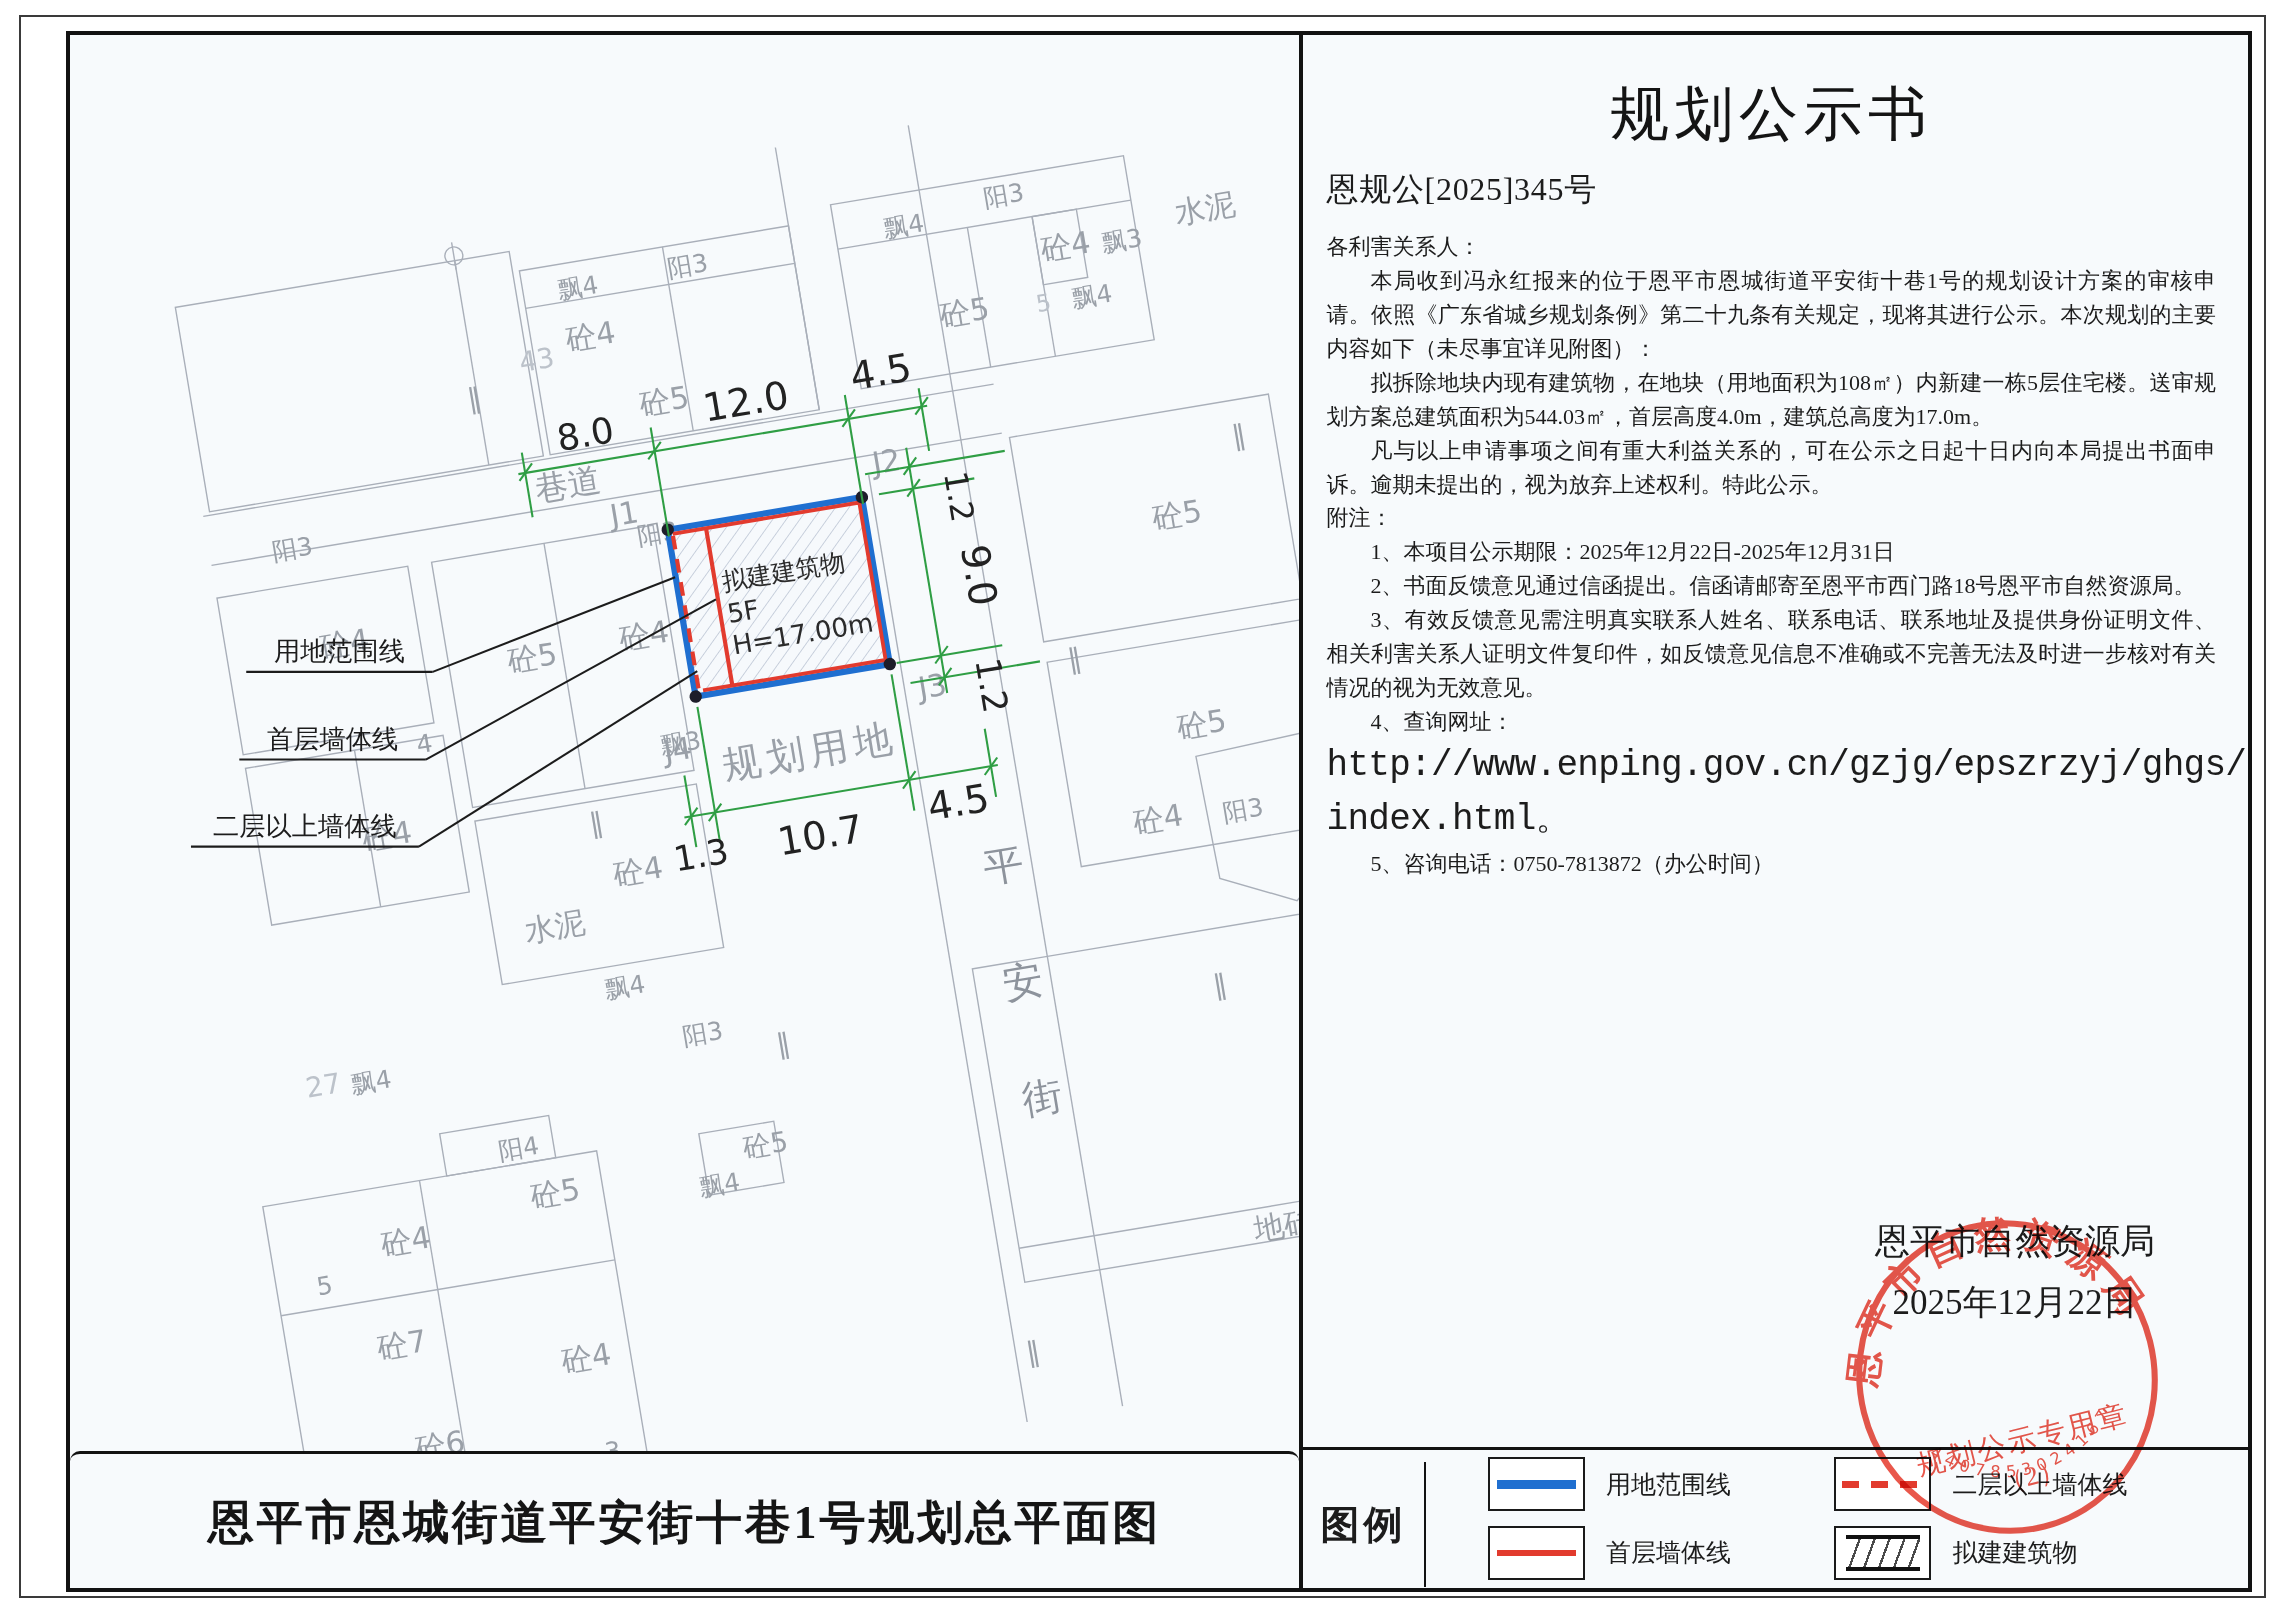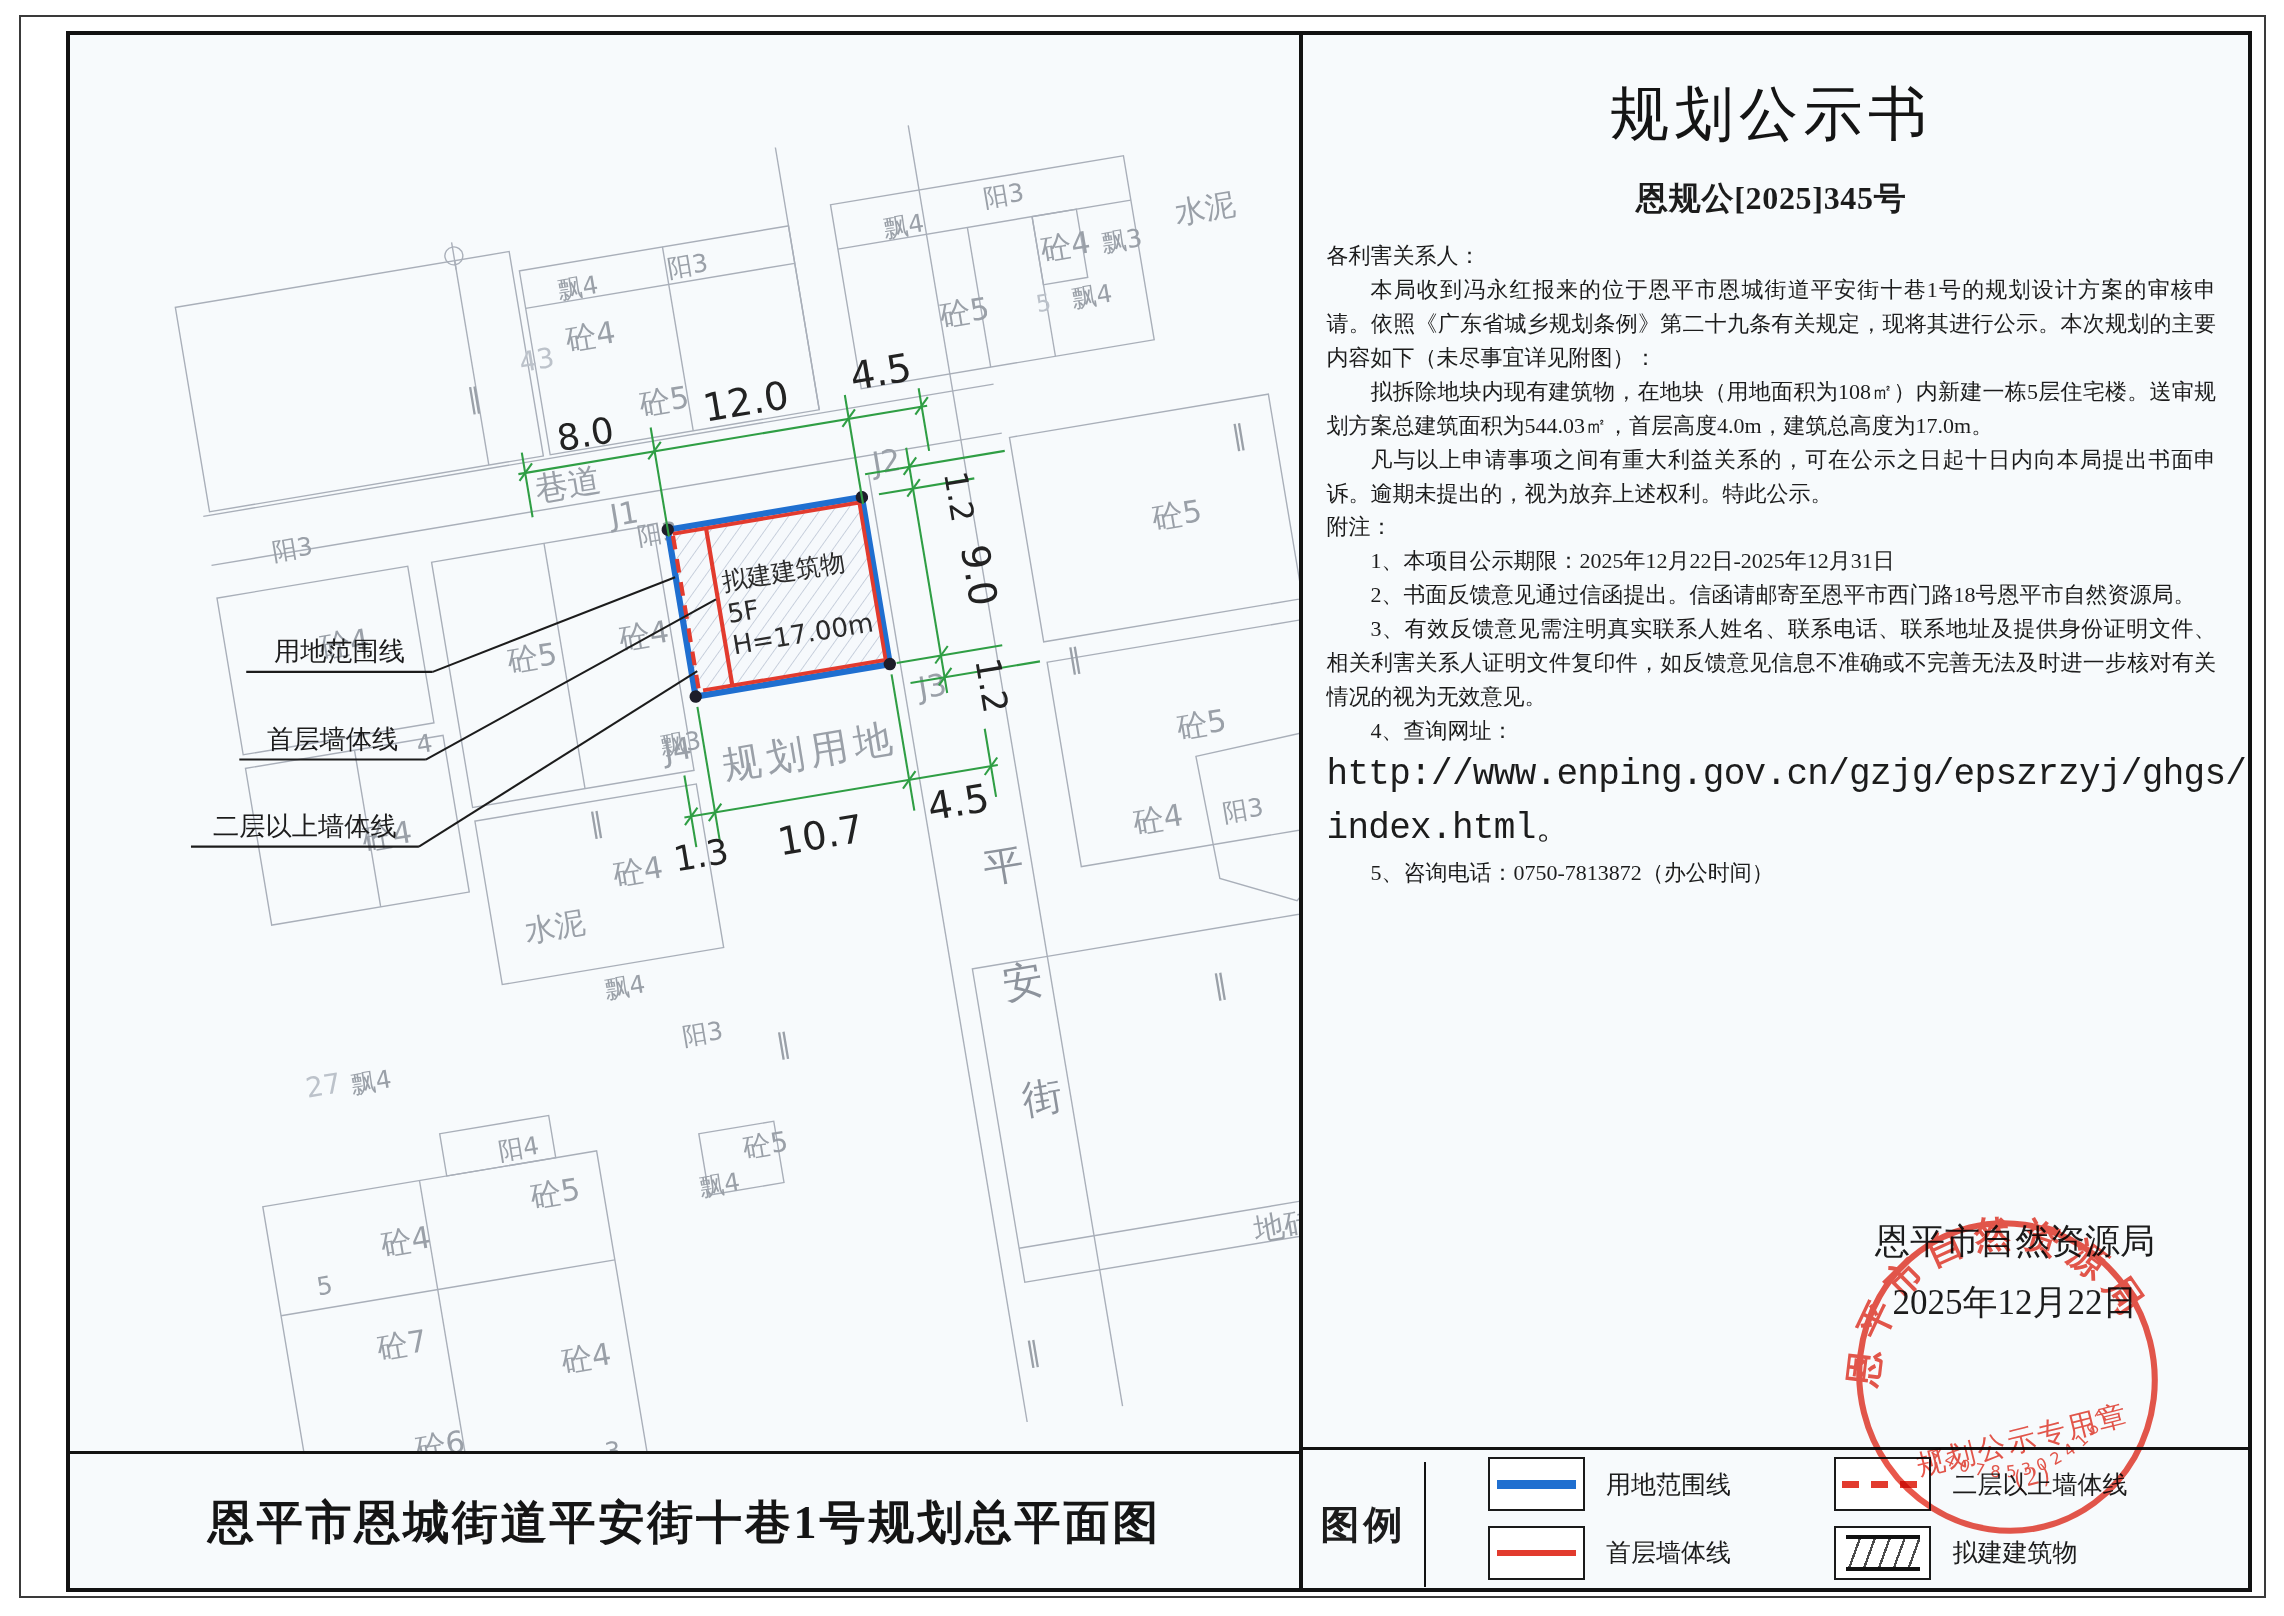--- a/index.html
+++ b/index.html
@@ -6,27 +6,27 @@
   body{
     width:2284px;height:1616px;position:relative;background:#ffffff;
     font-family:"Liberation Serif", serif;color:#1c1c1c;overflow:hidden;
   }
   .outer-border{position:absolute;left:19.3px;top:15px;width:2243px;height:1579px;border:2.1px solid #3a3a3a;}
   .frame{position:absolute;left:66px;top:31px;width:2186px;height:1561px;border:4.1px solid #121212;box-sizing:border-box;background:#f7fafc;}
   
   .map-panel{position:absolute;left:0;top:0;width:1233px;height:1553px;border-right:4.1px solid #121212;box-sizing:border-box;}
   .map-svg{position:absolute;left:0;top:0;width:1229px;height:1416px;background:#f7fafc;}
   .map-title-bar{position:absolute;left:0;top:1416px;width:1229px;height:137px;border-top:3.5px solid #121212;
-    display:flex;align-items:center;justify-content:center;}
+    display:flex;align-items:center;justify-content:center;border-radius:10px;}
   .map-title-bar span{font-size:46px;font-weight:bold;letter-spacing:2.8px;color:#151515;}
   
   .notice-panel{position:absolute;left:1233px;top:0;width:945px;height:1553px;}
   .notice-body{position:absolute;left:0;top:0;width:100%;height:1412px;box-sizing:border-box;padding:28px 32px 0 23.5px;}
   .notice-title{margin:12.4px 0 0 0;text-align:center;font-size:59px;font-weight:normal;letter-spacing:5.5px;color:#141414;}
-  .doc-no{text-align:center;font-size:32px;margin-top:22px;letter-spacing:0.7px;font-weight:bold;}
+  .doc-no{font-size:32px;margin-top:13px;letter-spacing:0.7px;}
   .nt{font-size:22px;line-height:1.54;margin:0;text-align:justify;}
   .salutation{margin-top:18px;}
   .ind{text-indent:2em;}
   .url-line{font-size:36px;line-height:1.5;margin:0;font-family:"Liberation Mono", monospace;letter-spacing:-0.7px;}
   .sign-block{position:absolute;top:1176px;right:93px;text-align:center;font-size:35px;line-height:1.75;z-index:2;}
   .stamp{position:absolute;left:535px;top:1173px;width:338px;height:338px;z-index:3;mix-blend-mode:multiply;opacity:.92;}
   
   .legend-row{position:absolute;left:0;top:1412px;width:100%;height:140px;border-top:3.5px solid #121212;box-sizing:border-box;display:flex;}
   .legend-key{width:121px;border-right:2.8px solid #121212;display:flex;align-items:center;justify-content:center;
     font-size:39px;letter-spacing:4.1px;font-weight:bold;margin-top:12px;}

